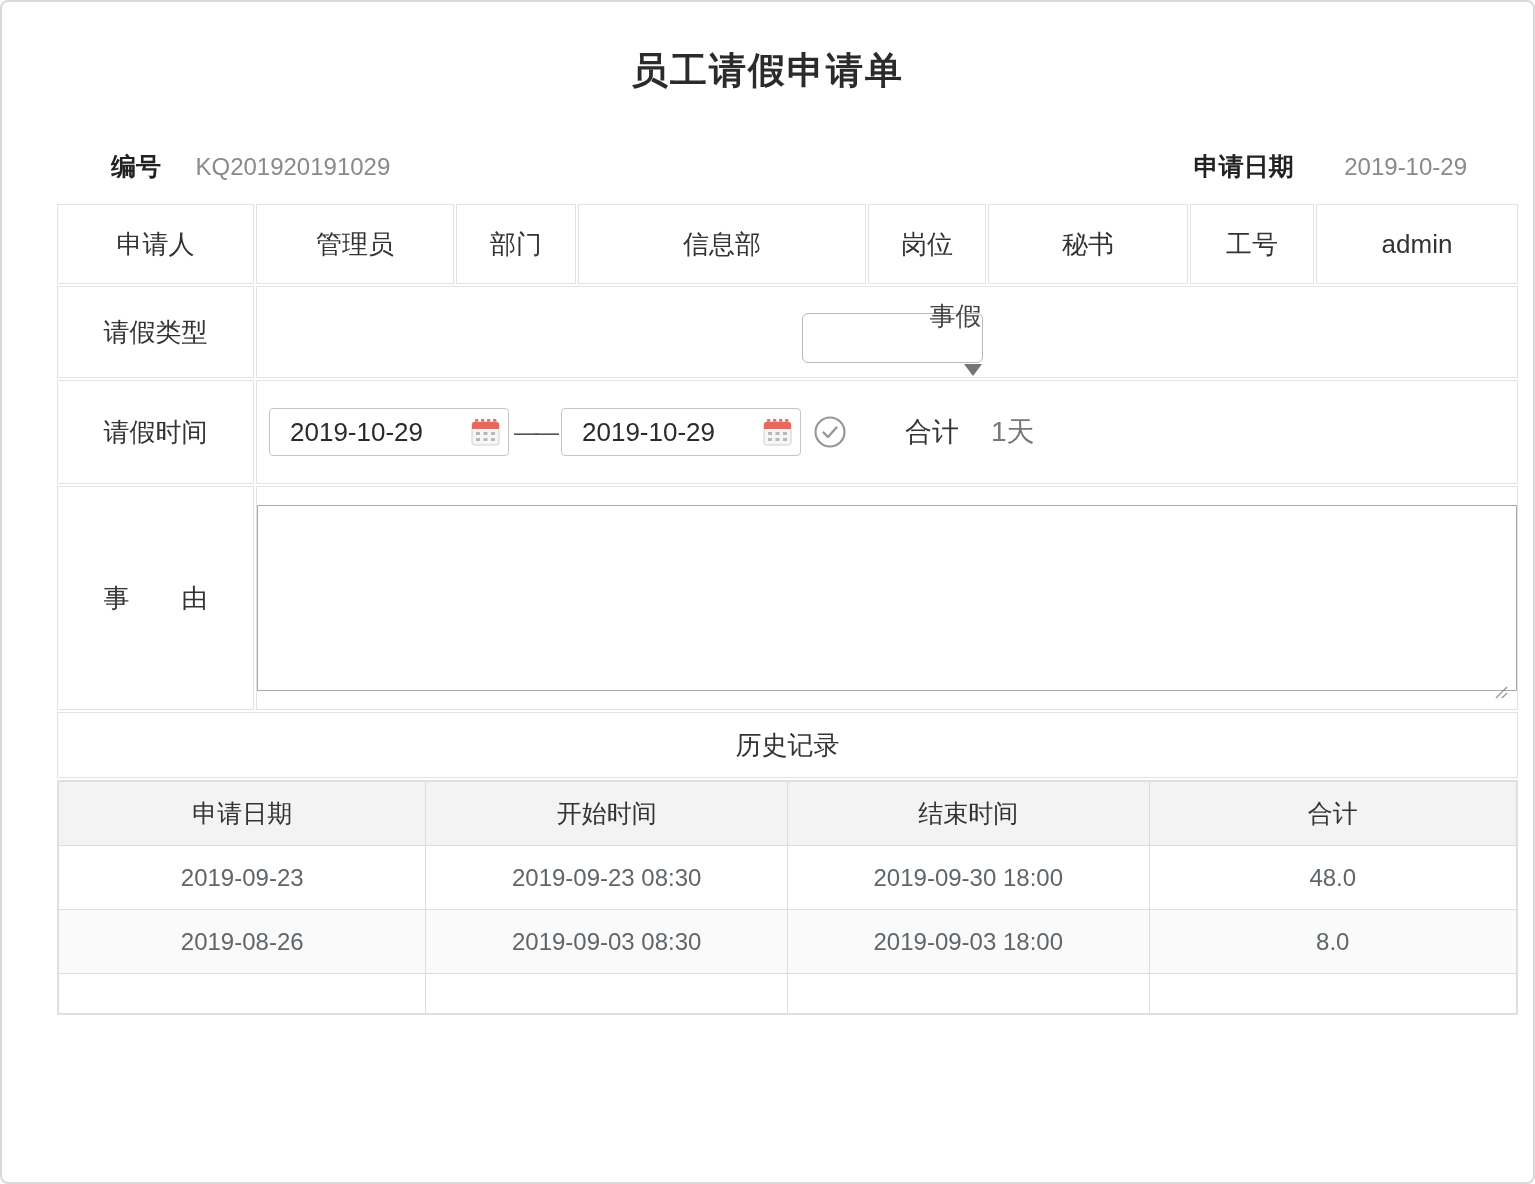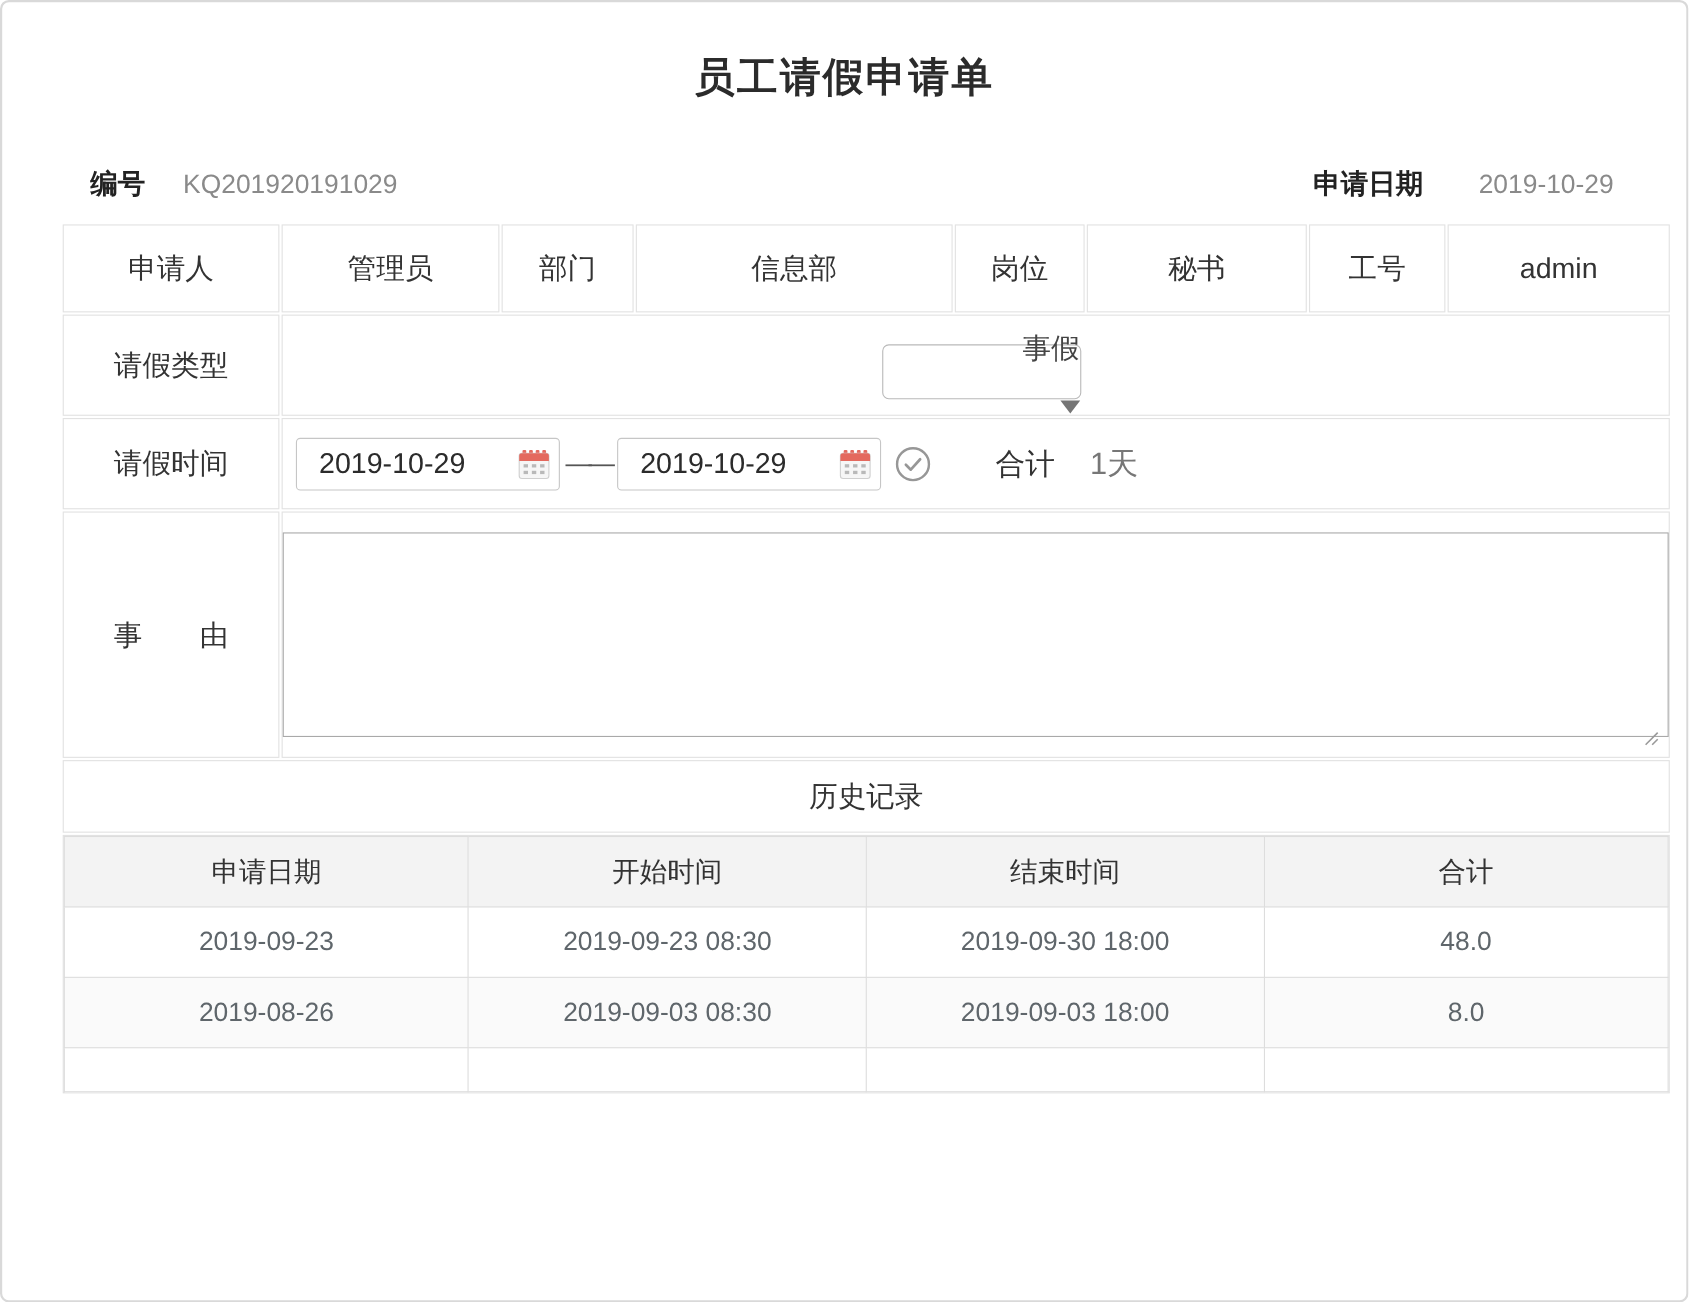--- a/index.html
+++ b/index.html
@@ -15,21 +15,21 @@
     background: #fff; overflow: hidden; position: relative;
   }
   .title {
     margin: 0; padding-top: 44px;
     text-align: center;
     font-size: 37px; font-weight: 700; color: #2b2b2b;
     letter-spacing: 2px;
   }
   .meta-row {
     display: flex; justify-content: space-between; align-items: baseline;
-    margin-top: 54px; padding: 0 66px 0 80px;
+    margin-top: 54px; padding: 0 66px 0 109px;
   }
   .meta-label { font-size: 25px; font-weight: 600; color: #222; }
   .meta-value { font-size: 24px; color: #8a8a8a; margin-left: 30px; }
   .meta-right .meta-value { margin-left: 46px; }
 
   table.form-table {
     margin: 19px 0 0 53px;
     width: 1465px;
     table-layout: fixed;
     border-collapse: separate; border-spacing: 2px;
@@ -38,21 +38,21 @@
     border: 1px solid #e2e2e2;
     background: #fff;
     font-size: 26px; color: #333;
     text-align: center; vertical-align: middle;
     padding: 0;
   }
   td.lbl { background: #f5f5f5; }
   td.val { color: #7d7d7d; font-size: 24px; }
   .r1 td { height: 80px; }
   .r2 td { height: 92px; }
-  .r3 td { height: 83px; }
+  .r3 td { height: 104px; }
   .r4 td { height: 224px; }
   .r5 td { height: 240px; }
   .r6 td { height: 66px; }
 
   .cell-left { text-align: left; }
   .select-box {
     width: 181px; height: 50px; margin-left: 10px;
     border: 1px solid #b9b9b9; border-radius: 6px;
     display: inline-flex; align-items: flex-end; justify-content: center;
     gap: 30px; background: #fff; cursor: pointer; flex-direction: column;

